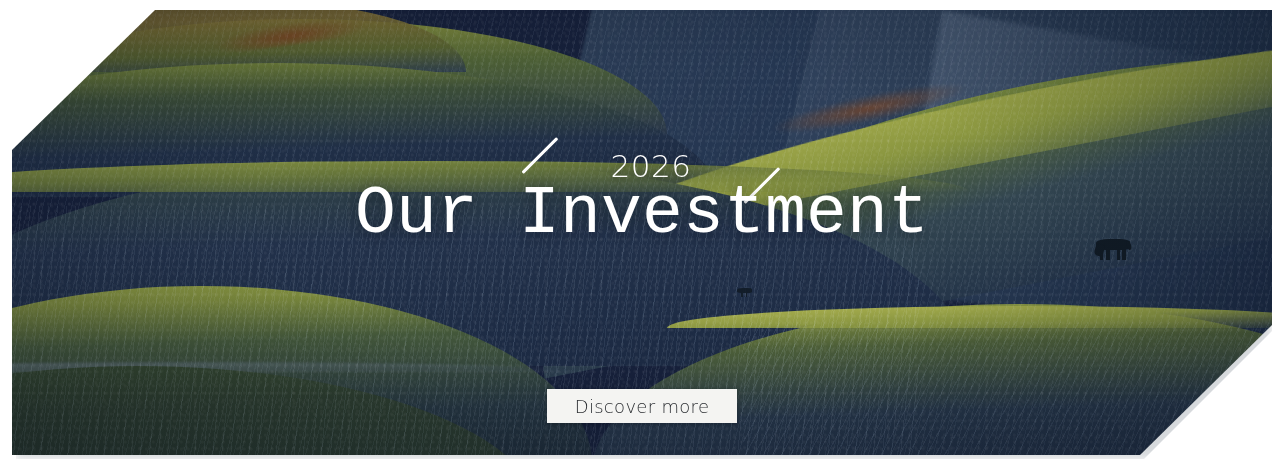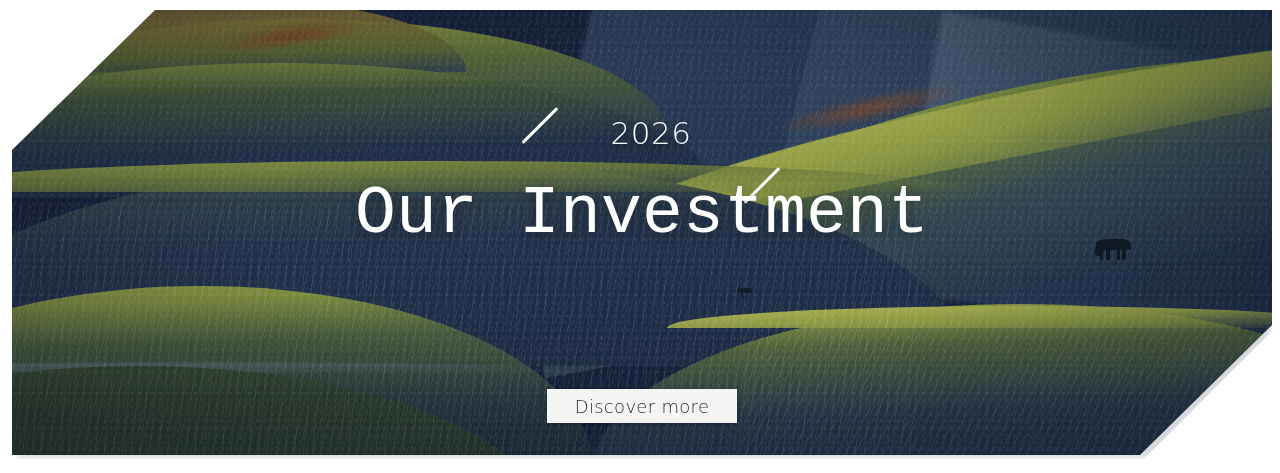--- a/index.html
+++ b/index.html
@@ -189,21 +189,21 @@
     position:absolute; right:-5%; top:8%; width:12%; height:46%;
     background:#101a24; border-radius:40%;
     transform:rotate(-12deg);
   }
 
   
   .overlay { position:absolute; inset:0; }
 
   #year-row {
     position:absolute; left:0; right:0; top:108px;
-    display:flex; align-items:flex-start; justify-content:center; gap:16px;padding-left:18px;
+    display:flex; align-items:center; justify-content:center; gap:16px;padding-left:18px;
   }
   .slash {
     width:58px; height:58px; position:relative; flex:0 0 auto;
   }
   .slash::after {
     content:""; position:absolute;
     left:50%; top:8%; width:3px; height:84%;
     background:#ffffff;
     transform-origin:center;
     transform:translateX(-50%) rotate(45deg);

